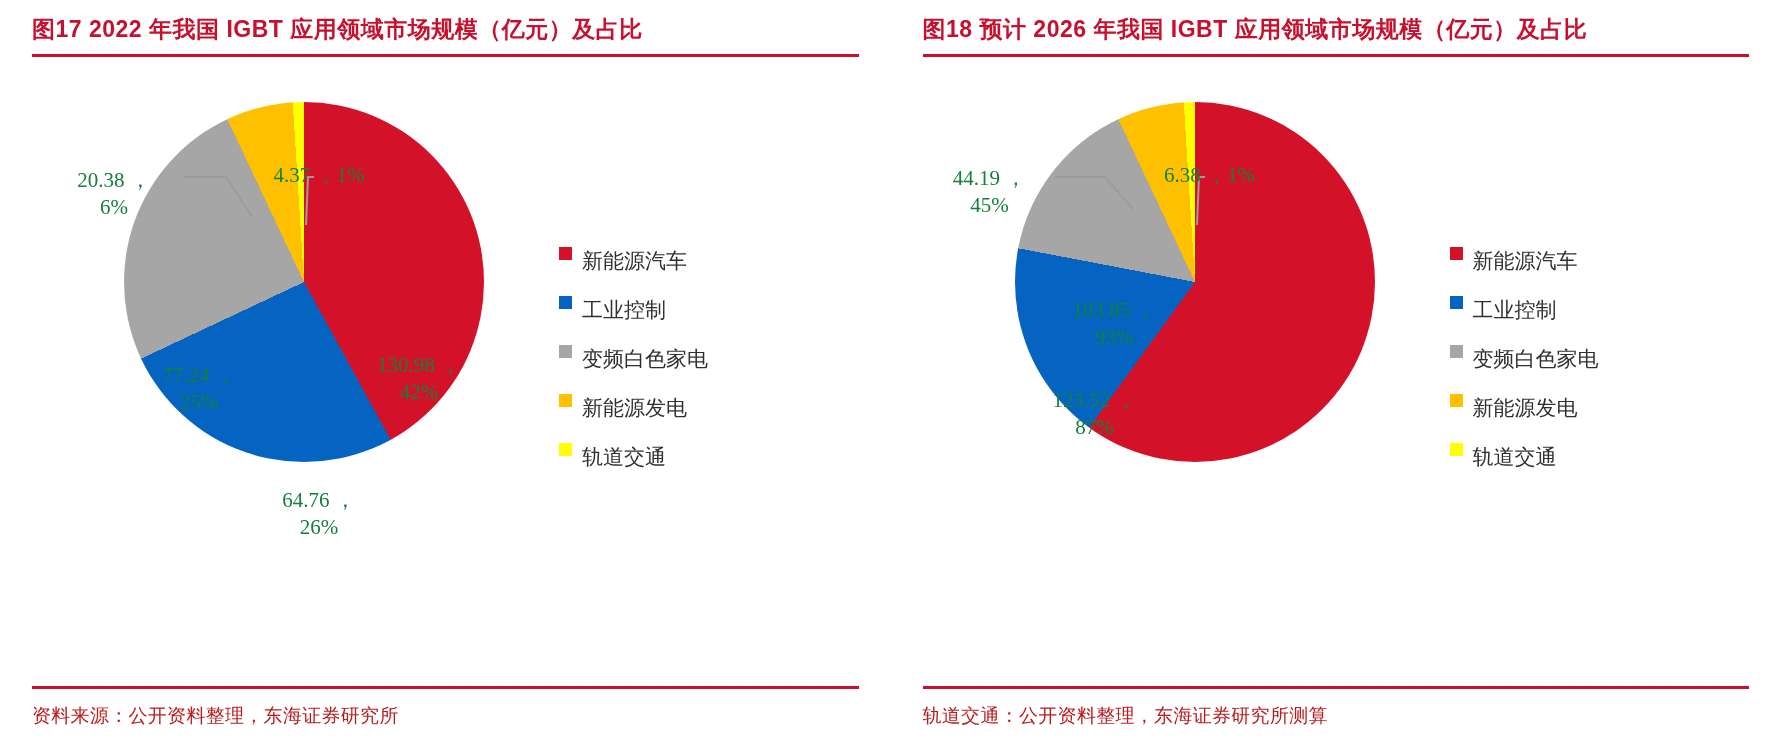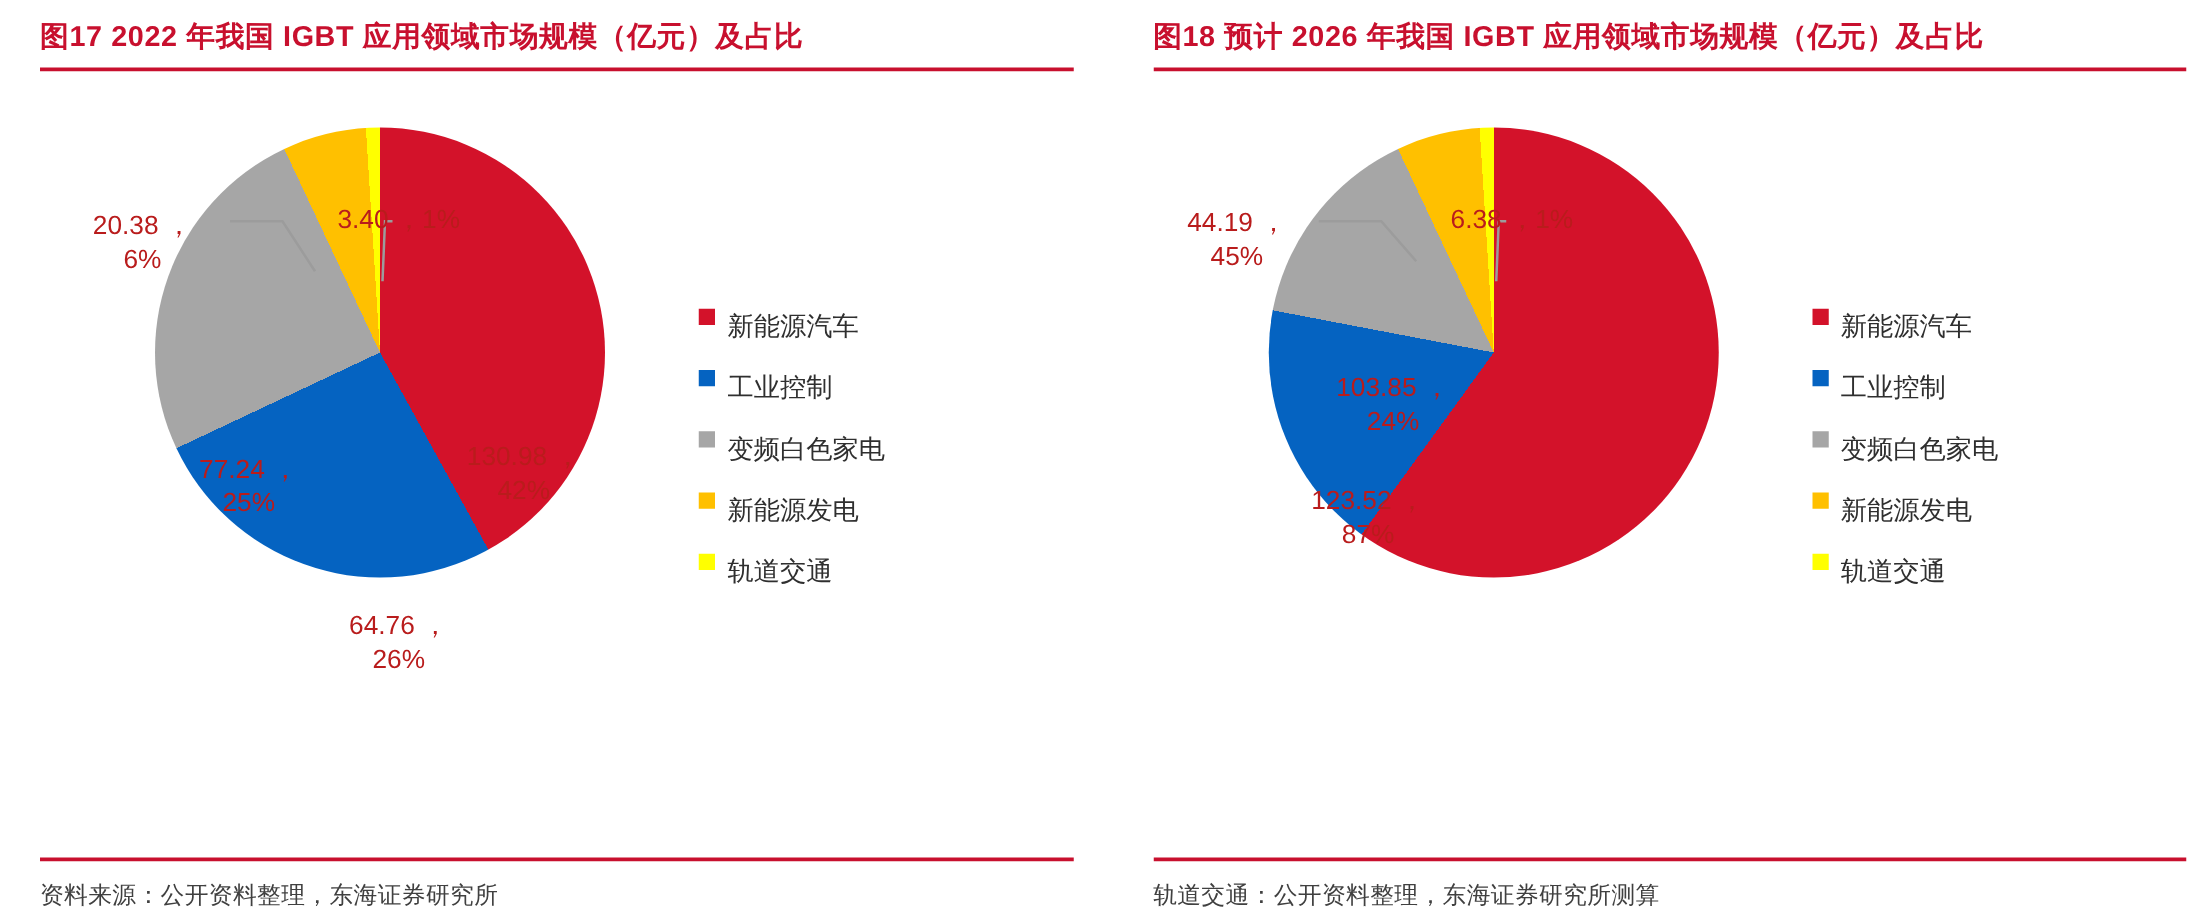--- a/index.html
+++ b/index.html
@@ -48,21 +48,21 @@
     position: relative;
     flex: 1 1 auto;
     min-height: 0;
   }
   .footer-rule {
     height: 3px;
     background: #C8102E;
     margin: 0 2px 0 18px;
   }
   .source {
-    color: #404040;
+    color: #b91c1c;
     font-size: 19px;
     padding: 14px 2px 10px 18px;
     letter-spacing: 0.3px;
   }
 
   
   .pie-wrap {
     position: absolute;
   }
   .pie {
@@ -71,24 +71,25 @@
   }
   .leader {
     position: absolute;
     stroke: #9c9c9c;
     fill: none;
     stroke-width: 2;
   }
   .lbl {
     position: absolute;
     font-size: 21px;
-    color: #b91c1c;
+    color: #15803d;
     line-height: 27px;
     text-align: center;
     white-space: pre-line;
+    font-family: Liberation Serif, serif;
   }
 
   
   .legend {
     position: absolute;
     display: flex;
     flex-direction: column;
     gap: 21px;
   }
   .legend-item {
@@ -130,21 +131,21 @@
       </svg>
 
       <div class="lbl" style="left:330px; top:295px; width:150px;">130.98 ，
 42%</div>
       <div class="lbl" style="left:230px; top:430px; width:150px;">64.76 ，
 26%</div>
       <div class="lbl" style="left:110px; top:305px; width:150px;">77.24 ，
 25%</div>
       <div class="lbl" style="left:20px; top:110px; width:160px;">20.38 ，
 6%</div>
-      <div class="lbl" style="left:205px; top:105px; width:200px;">3.40 ，1%</div>
+      <div class="lbl" style="left:205px; top:105px; width:200px;">4.37 ，1%</div>
 
       <div class="legend" style="left:545px; top:190px;">
         <div class="legend-item">
           <span class="swatch" style="background:#D3122A"></span>
           <span>新能源汽车</span>
         </div>
         <div class="legend-item">
           <span class="swatch" style="background:#0563C1"></span>
           <span>工业控制</span>
         </div>
@@ -185,21 +186,21 @@
       </div>
 
       <svg class="leader" style="left:0; top:0; width:560px; height:420px;" viewBox="0 0 560 420">
         <polyline points="150,120 200,120 228,152"></polyline>
         <polyline points="300,120 294,120 292,168"></polyline>
       </svg>
 
       <div class="lbl" style="left:110px; top:330px; width:160px;">123.52 ，
 87%</div>
       <div class="lbl" style="left:130px; top:240px; width:160px;">103.85 ，
-24%</div>
+93%</div>
       <div class="lbl" style="left:5px; top:108px; width:160px;">44.19 ，
 45%</div>
       <div class="lbl" style="left:205px; top:105px; width:200px;">6.38 ，1%</div>
 
       <div class="legend" style="left:545px; top:190px;">
         <div class="legend-item">
           <span class="swatch" style="background:#D3122A"></span>
           <span>新能源汽车</span>
         </div>
         <div class="legend-item">

